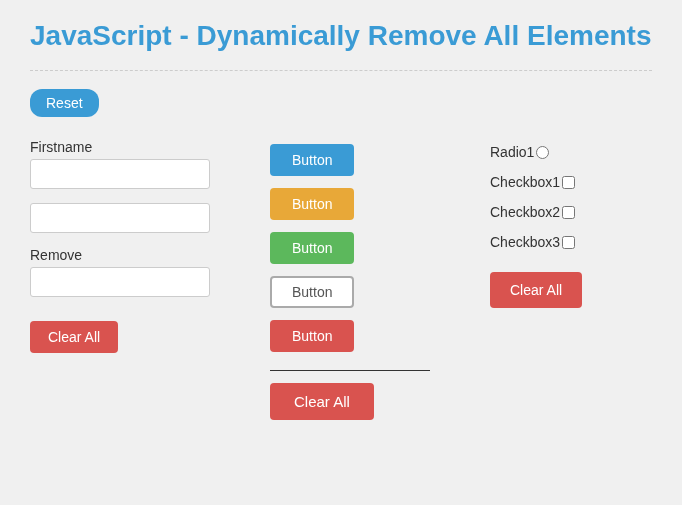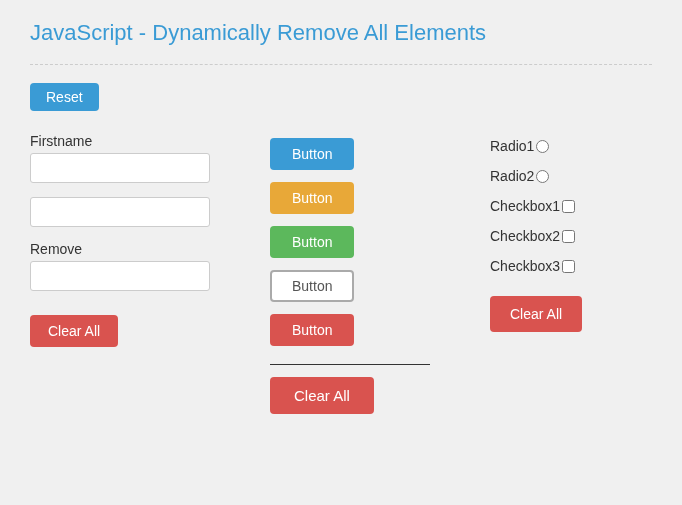--- a/index.html
+++ b/index.html
@@ -11,37 +11,37 @@
 
     .page-container {
       background: #f0f0f0;
       width: 682px;
       min-height: 505px;
       padding: 20px 30px 30px 30px;
     }
 
     .page-title {
       color: #3a9bd5;
-      font-size: 22px;
-      font-weight: normal;
+      font-size: 28px;
+      font-weight: bold;
       margin-bottom: 18px;
     }
 
     .divider-top {
       border: none;
       border-top: 1px dashed #ccc;
       margin-bottom: 18px;
     }
 
     .reset-btn {
       background: #3a9bd5;
       color: white;
       border: none;
       padding: 6px 16px;
-      border-radius: 4px;
+      border-radius: 12px;
       font-size: 14px;
       cursor: pointer;
       margin-bottom: 22px;
     }
 
     .main-content {
       display: flex;
       flex-direction: row;
       align-items: flex-start;
       gap: 0;
@@ -242,24 +242,20 @@
       <button class="btn-red">Button</button>
       <hr class="divider-middle">
       <button class="clear-all-middle">Clear All</button>
     </div>
 
     <div class="right-col">
       <div class="radio-group">
         <label class="radio-label">Radio1</label>
         <input type="radio" name="radio-group" style="">
       </div>
-      <div class="radio-group">
-        <label class="radio-label">Radio2</label>
-        <input type="radio" name="radio-group" style="">
-      </div>
       <div class="checkbox-group">
         <label class="checkbox-label">Checkbox1</label>
         <input type="checkbox" style="">
       </div>
       <div class="checkbox-group">
         <label class="checkbox-label">Checkbox2</label>
         <input type="checkbox" style="">
       </div>
       <div class="checkbox-group">
         <label class="checkbox-label">Checkbox3</label>

